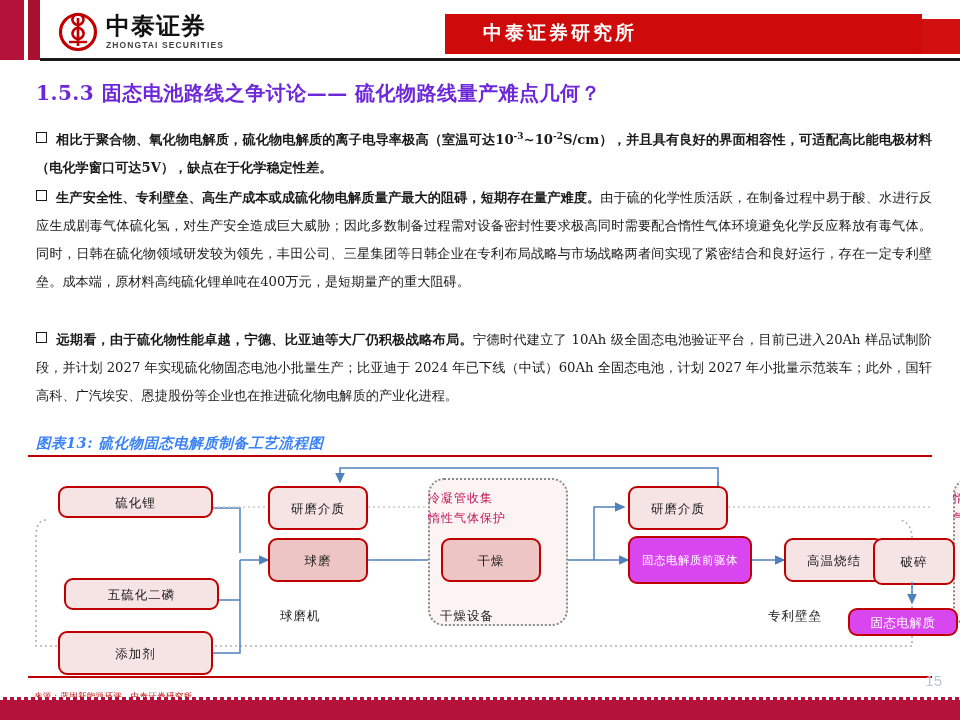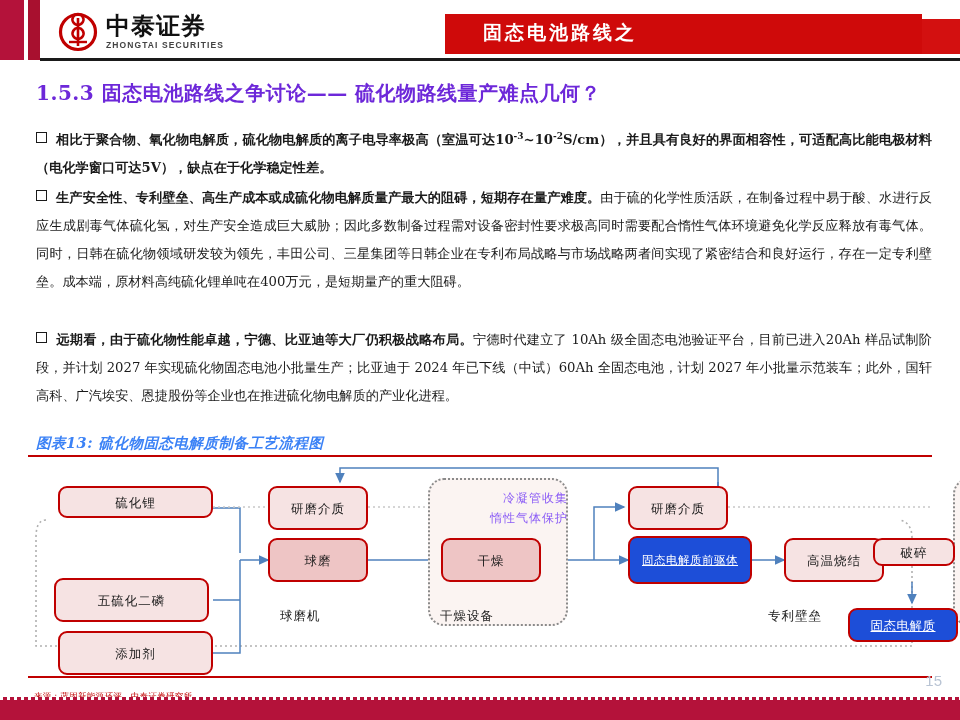--- a/index.html
+++ b/index.html
@@ -171,43 +171,42 @@
     text-align: center;
     font-family: "DejaVu Serif", serif;
     font-size: 12.5px;
     color: #1a1a1a;
     letter-spacing: 1px;
     line-height: 15px;
     z-index: 3;
   }
   .node.mid { background: #eec5c5; }
   .node.solid {
-    background: #1d4ed8;
+    background: #d946ef;
     color: #ffffff;
     border-color: #c00000;
     font-size: 11.5px;
     letter-spacing: 0.5px;
-    text-decoration: underline;
   }
 
   .zone {
     position: absolute;
     box-sizing: border-box;
     border: 2.4px dotted #8a8a8a;
     border-radius: 16px;
     background: #fbf4f2;
     z-index: 1;
   }
   .zlabel {
     position: absolute;
     font-family: "DejaVu Serif", serif;
     font-size: 12px;
-    color: #8b5cf6;
+    color: #be185d;
     letter-spacing: 1px;
-    text-align: right;
+    text-align: left;
     line-height: 20px;
     z-index: 3;
     white-space: nowrap;
   }
   .eqlabel {
     position: absolute;
     font-family: "DejaVu Serif", serif;
     font-size: 12.5px;
     color: #1a1a1a;
     letter-spacing: 1px;
@@ -268,21 +267,21 @@
       <path d="M11 30 L29 30" stroke="#c00000" stroke-width="2.4"></path>
     </svg>
     <div class="logo-txt">
       <div class="logo-cn">中泰证券</div>
       <div class="logo-en">ZHONGTAI SECURITIES</div>
     </div>
   </div>
 
   <div class="hdr-title-bar2"></div>
   <div class="hdr-title-bar"></div>
-  <div class="hdr-title-txt">固态电池路线之</div>
+  <div class="hdr-title-txt">中泰证券研究所</div>
 </div>
 
 <div class="sec-title">1.5.3  固态电池路线之争讨论——  硫化物路线量产难点几何？</div>
 
 <div class="para p1">
   <span class="bullet-sq"></span><span class="lead">相比于聚合物、氧化物电解质，硫化物电解质的离子电导率极高（室温可达10</span><span class="lead sup">-3</span><span class="lead">~10</span><span class="lead sup">-2</span><span class="lead">S/cm），并且具有良好的界面相容性，可适配高比能电极材料（电化学窗口可达5V），缺点在于化学稳定性差。</span>
 </div>
 
 <div class="para p2">
   <span class="bullet-sq"></span><span class="lead">生产安全性、专利壁垒、高生产成本或成硫化物电解质量产最大的阻碍，短期存在量产难度。</span><span>由于硫的化学性质活跃，在制备过程中易于酸、水进行反应生成剧毒气体硫化氢，对生产安全造成巨大威胁；因此多数制备过程需对设备密封性要求极高同时需要配合惰性气体环境避免化学反应释放有毒气体。同时，日韩在硫化物领域研发较为领先，丰田公司、三星集团等日韩企业在专利布局战略与市场战略两者间实现了紧密结合和良好运行，存在一定专利壁垒。成本端，原材料高纯硫化锂单吨在400万元，是短期量产的重大阻碍。</span>
@@ -339,37 +338,37 @@
     <div>冷凝管收集</div>
     <div>惰性气体保护</div>
   </div>
 
   <div class="zlabel" style="left:925px; top:28px; width:140px;">
     <div>惰性气体保护</div>
     <div>气流粉碎机</div>
   </div>
 
   <div class="node" style="left:30px; top:26px; width:155px; height:32px;">硫化锂</div>
-  <div class="node" style="left:26px; top:118px; width:155px; height:44px;">五硫化二磷</div>
+  <div class="node" style="left:36px; top:118px; width:155px; height:32px;">五硫化二磷</div>
   <div class="node" style="left:30px; top:171px; width:155px; height:44px;">添加剂</div>
 
   <div class="node" style="left:240px; top:26px; width:100px; height:44px;">研磨介质</div>
   <div class="node mid" style="left:240px; top:78px; width:100px; height:44px;">球磨</div>
 
   <div class="node mid" style="left:413px; top:78px; width:100px; height:44px;">干燥</div>
 
   <div class="node" style="left:600px; top:26px; width:100px; height:44px;">研磨介质</div>
 
   <div class="node solid" style="left:600px; top:76px; width:124px; height:48px;">固态电解质前驱体</div>
 
   <div class="node" style="left:756px; top:78px; width:100px; height:44px;">高温烧结</div>
 
-  <div class="node" style="left:845px; top:78px; width:82px; height:28px;text-align:center;">破碎</div>
-
-  <div class="node solid" style="left:820px; top:148px; width:110px; height:34px; font-size:12.5px;">固态电解质</div>
+  <div class="node" style="left:845px; top:78px; width:82px; height:47px;text-align:center;">破碎</div>
+
+  <div class="node solid" style="left:820px; top:148px; width:110px; height:28px; font-size:12.5px;">固态电解质</div>
 
   <div class="eqlabel" style="left:252px; top:148px;">球磨机</div>
   <div class="eqlabel" style="left:412px; top:148px;text-align:right;">干燥设备</div>
   <div class="eqlabel" style="left:740px; top:148px;">专利壁垒</div>
 </div>
 
 <svg style="position:absolute; left:28px; top:460px; z-index:4;" width="904" height="215">
   <defs>
     <marker id="ah2" markerWidth="7" markerHeight="7" refX="6" refY="3.2" orient="auto">
       <path d="M0,0 L7,3.2 L0,6.4 z" fill="#4f81bd"></path>

